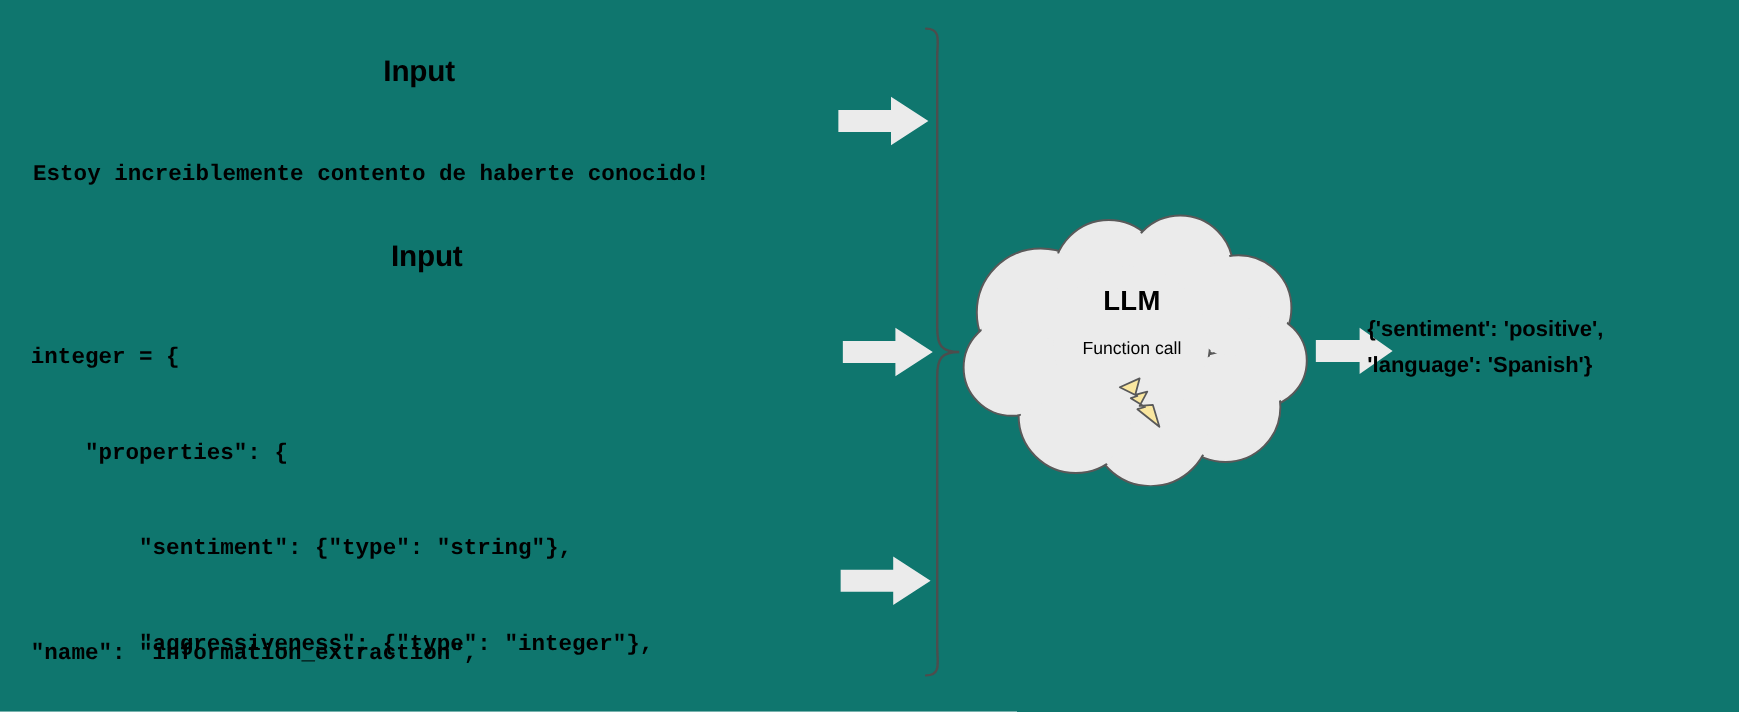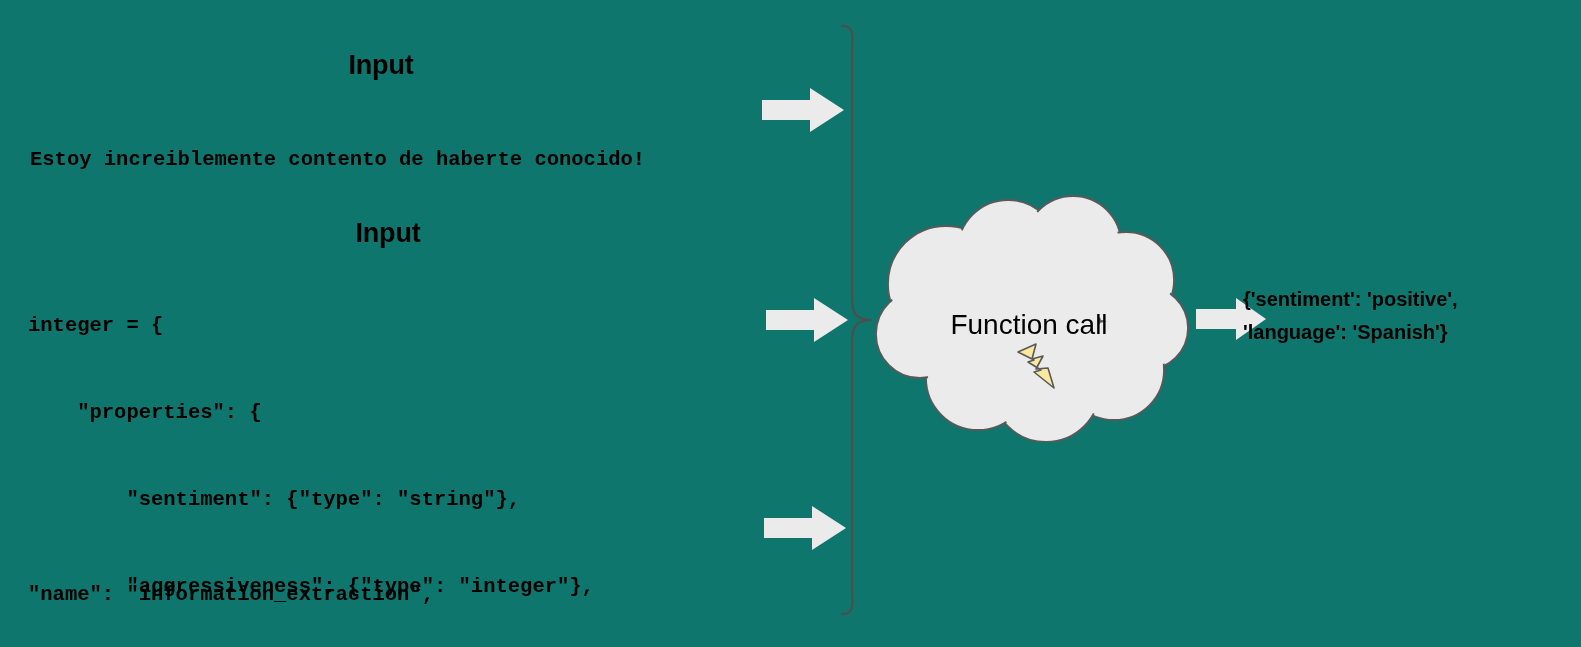--- a/index.html
+++ b/index.html
@@ -79,21 +79,21 @@
     pointer-events:none;
   }
   #cloud-title{
     top:68px;
     font-size:25px;
     font-weight:bold;
     letter-spacing:0.3px;
   }
   #cloud-sub{
     top:117px;
-    font-size:28px;
+    font-size:16px;
     font-weight:normal;
   }
   #bolt{
     position:absolute;
     left:142px;
     top:148px;
     width:52px;
     height:52px;
   }
 
@@ -183,20 +183,21 @@
         <circle cx="258" cy="88" r="46"></circle>
         <circle cx="278" cy="136" r="40"></circle>
         <circle cx="246" cy="178" r="48"></circle>
         <circle cx="178" cy="196" r="52"></circle>
         <circle cx="110" cy="186" r="50"></circle>
         <circle cx="52" cy="142" r="42"></circle>
         <circle cx="160" cy="120" r="70"></circle>
       </g>
     </svg>
 
+    <div class="cloud-label" id="cloud-title">LLM</div>
     <div class="cloud-label" id="cloud-sub">Function call</div>
 
     <svg id="bolt" viewBox="0 0 52 52">
       <polygon points="8,12 26,4 22,19 33,16 26,29 38,28 44,48 24,32 31,30 18,22 24,20" fill="#fae7a0" stroke="#595959" stroke-width="1.6" stroke-linejoin="round"></polygon>
     </svg>
   </div>
 
   <svg class="arrow" style="left:1196px; top:296px; width:72px; height:46px;" viewBox="0 0 72 46">
     <polygon points="0,13 40,13 40,2 70,23 40,44 40,33 0,33" fill="#ebebeb"></polygon>
   </svg>

